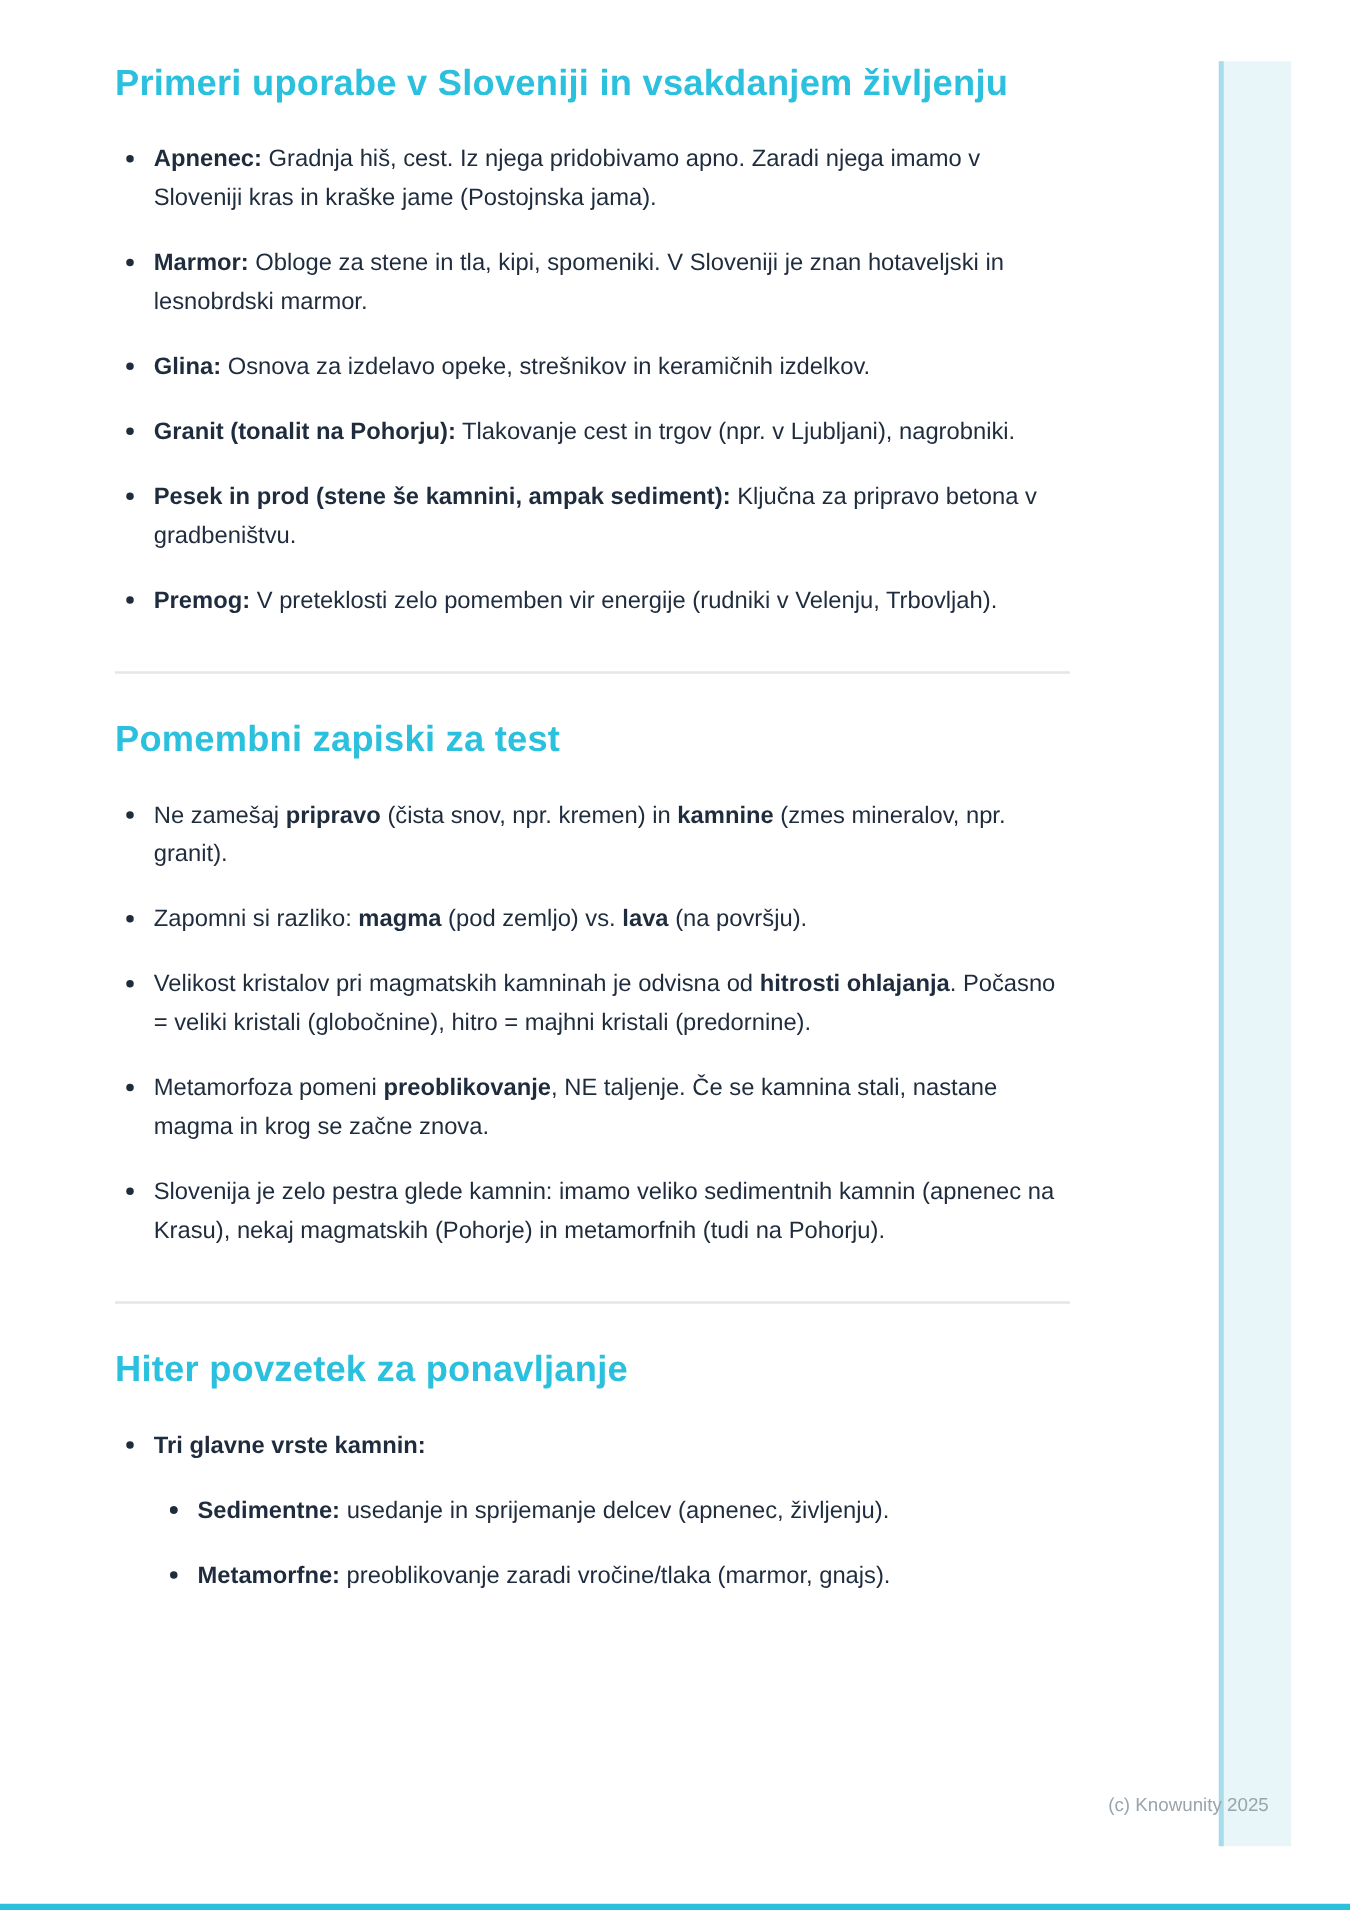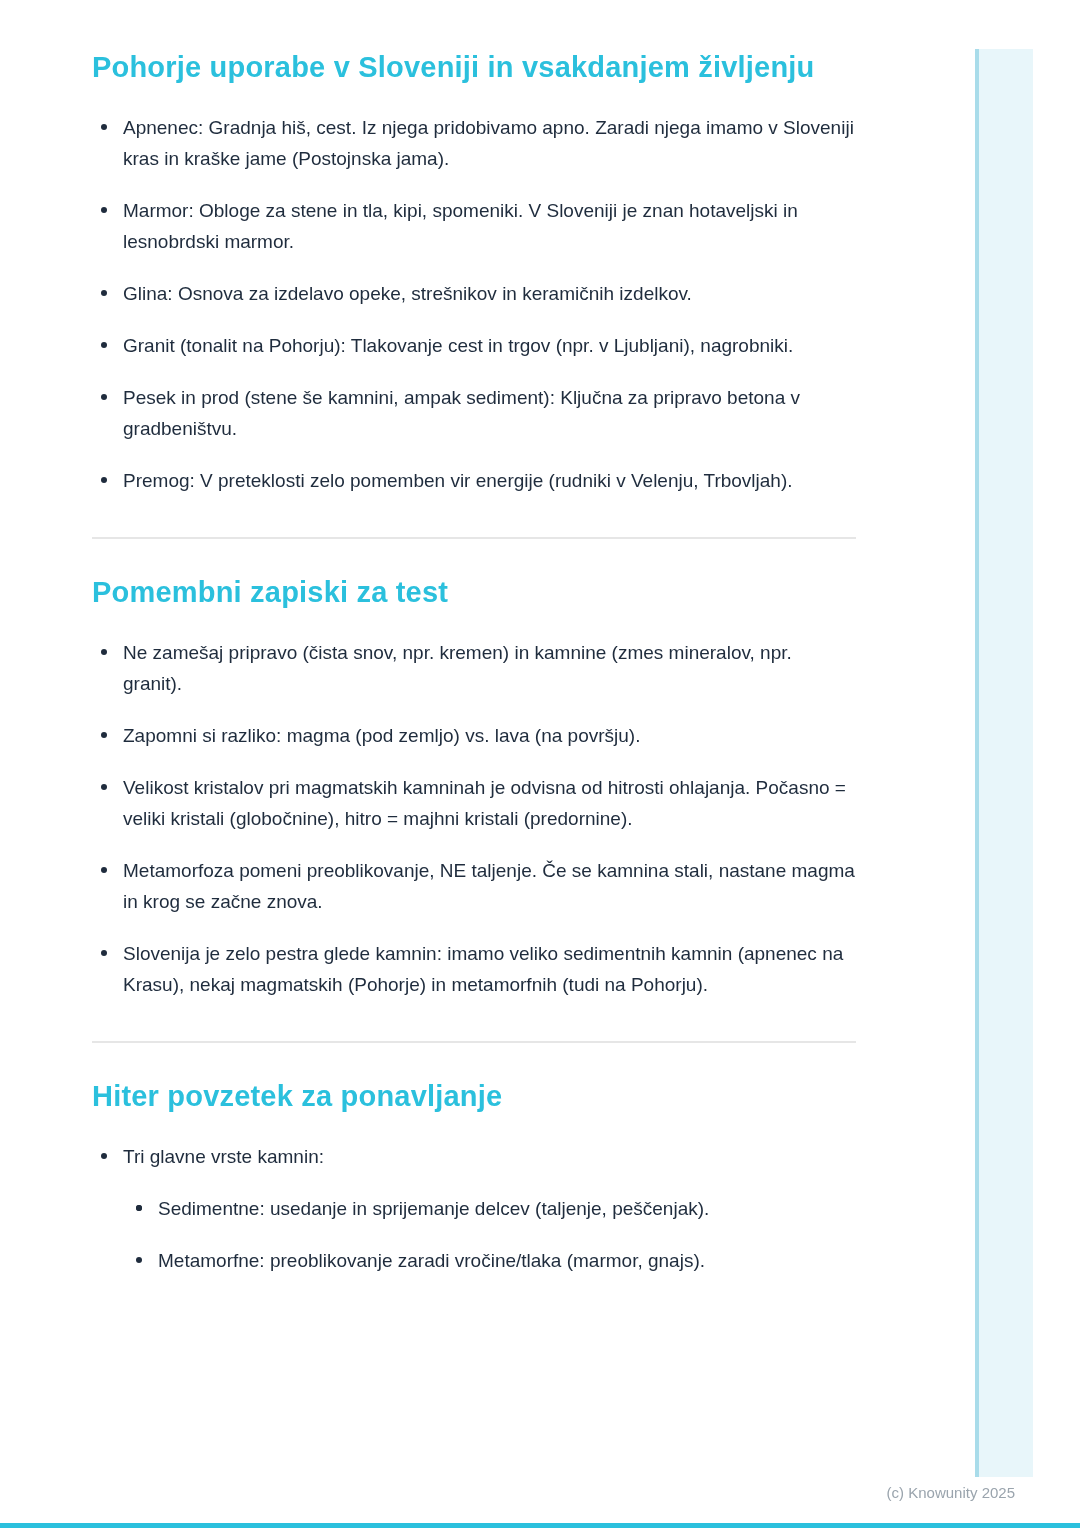--- a/index.html
+++ b/index.html
@@ -65,49 +65,49 @@
     line-height:31px;
   }
   ul.bullets > li:last-child{margin-bottom:0;}
   .dot{
     position:absolute;
     left:9px;top:12px;
     width:6px;height:6px;
     border-radius:50%;
     background:var(--text);
   }
-  .b{font-weight:400;}
+  .b{font-weight:700;}
   ul.bullets.nested{
     margin:10px 0 0 4px;
   }
   ul.bullets.nested > li{margin-bottom:21px;}
   ul.bullets.nested > li:last-child{margin-bottom:0;}
   .footer{
     position:absolute;
-    top:1484px;
+    top:1436px;
     right:65px;
     font-size:15px;
     color:var(--footer);
     z-index:3;
   }
   .bottom-accent{
     position:absolute;
     left:0;bottom:0;
     width:100%;height:5px;
     background:var(--accent);
     z-index:4;
   }
 </style>
 </head>
 <body>
 
 <div class="page">
   <div class="side-accent"></div>
   <main class="content" id="content">
-      <h2 class="section-title">Pohorje uporabe v Sloveniji in vsakdanjem življenju</h2>
+      <h2 class="section-title">Primeri uporabe v Sloveniji in vsakdanjem življenju</h2>
       <ul class="bullets">
         <li><span class="dot"></span><span><span class="b">Apnenec:</span><span> Gradnja hiš, cest. Iz njega pridobivamo apno. Zaradi njega imamo v Sloveniji kras in kraške jame (Postojnska jama).</span></span></li>
         <li><span class="dot"></span><span><span class="b">Marmor:</span><span> Obloge za stene in tla, kipi, spomeniki. V Sloveniji je znan hotaveljski in lesnobrdski marmor.</span></span></li>
         <li><span class="dot"></span><span><span class="b">Glina:</span><span> Osnova za izdelavo opeke, strešnikov in keramičnih izdelkov.</span></span></li>
         <li><span class="dot"></span><span><span class="b">Granit (tonalit na Pohorju):</span><span> Tlakovanje cest in trgov (npr. v Ljubljani), nagrobniki.</span></span></li>
         <li><span class="dot"></span><span><span class="b">Pesek in prod (stene še kamnini, ampak sediment):</span><span> Ključna za pripravo betona v gradbeništvu.</span></span></li>
         <li><span class="dot"></span><span><span class="b">Premog:</span><span> V preteklosti zelo pomemben vir energije (rudniki v Velenju, Trbovljah).</span></span></li>
       </ul>
       <hr class="divider">
       <h2 class="section-title">Pomembni zapiski za test</h2>
@@ -116,20 +116,20 @@
         <li><span class="dot"></span><span><span>Zapomni si razliko: </span><span class="b">magma</span><span> (pod zemljo) vs. </span><span class="b">lava</span><span> (na površju).</span></span></li>
         <li><span class="dot"></span><span><span>Velikost kristalov pri magmatskih kamninah je odvisna od </span><span class="b">hitrosti ohlajanja</span><span>. Počasno = veliki kristali (globočnine), hitro = majhni kristali (predornine).</span></span></li>
         <li><span class="dot"></span><span><span>Metamorfoza pomeni </span><span class="b">preoblikovanje</span><span>, NE taljenje. Če se kamnina stali, nastane magma in krog se začne znova.</span></span></li>
         <li><span class="dot"></span><span><span>Slovenija je zelo pestra glede kamnin: imamo veliko sedimentnih kamnin (apnenec na Krasu), nekaj magmatskih (Pohorje) in metamorfnih (tudi na Pohorju).</span></span></li>
       </ul>
       <hr class="divider">
       <h2 class="section-title">Hiter povzetek za ponavljanje</h2>
       <ul class="bullets">
         <li><span class="dot"></span><span><span class="b">Tri glavne vrste kamnin:</span></span><ul class="bullets nested">
             <li><span class="dot"></span></li>
-            <li><span class="dot"></span><span><span class="b">Sedimentne:</span><span> usedanje in sprijemanje delcev (taljenje, peščenjak).</span></span></li>
+            <li><span class="dot"></span><span><span class="b">Sedimentne:</span><span> usedanje in sprijemanje delcev (apnenec, življenju).</span></span></li>
             <li><span class="dot"></span><span><span class="b">Metamorfne:</span><span> preoblikovanje zaradi vročine/tlaka (marmor, gnajs).</span></span></li>
           </ul></li>
       </ul>
     </main>
   <div class="footer">(c) Knowunity 2025</div>
   <div class="bottom-accent"></div>
 </div>
 
 </body></html>

